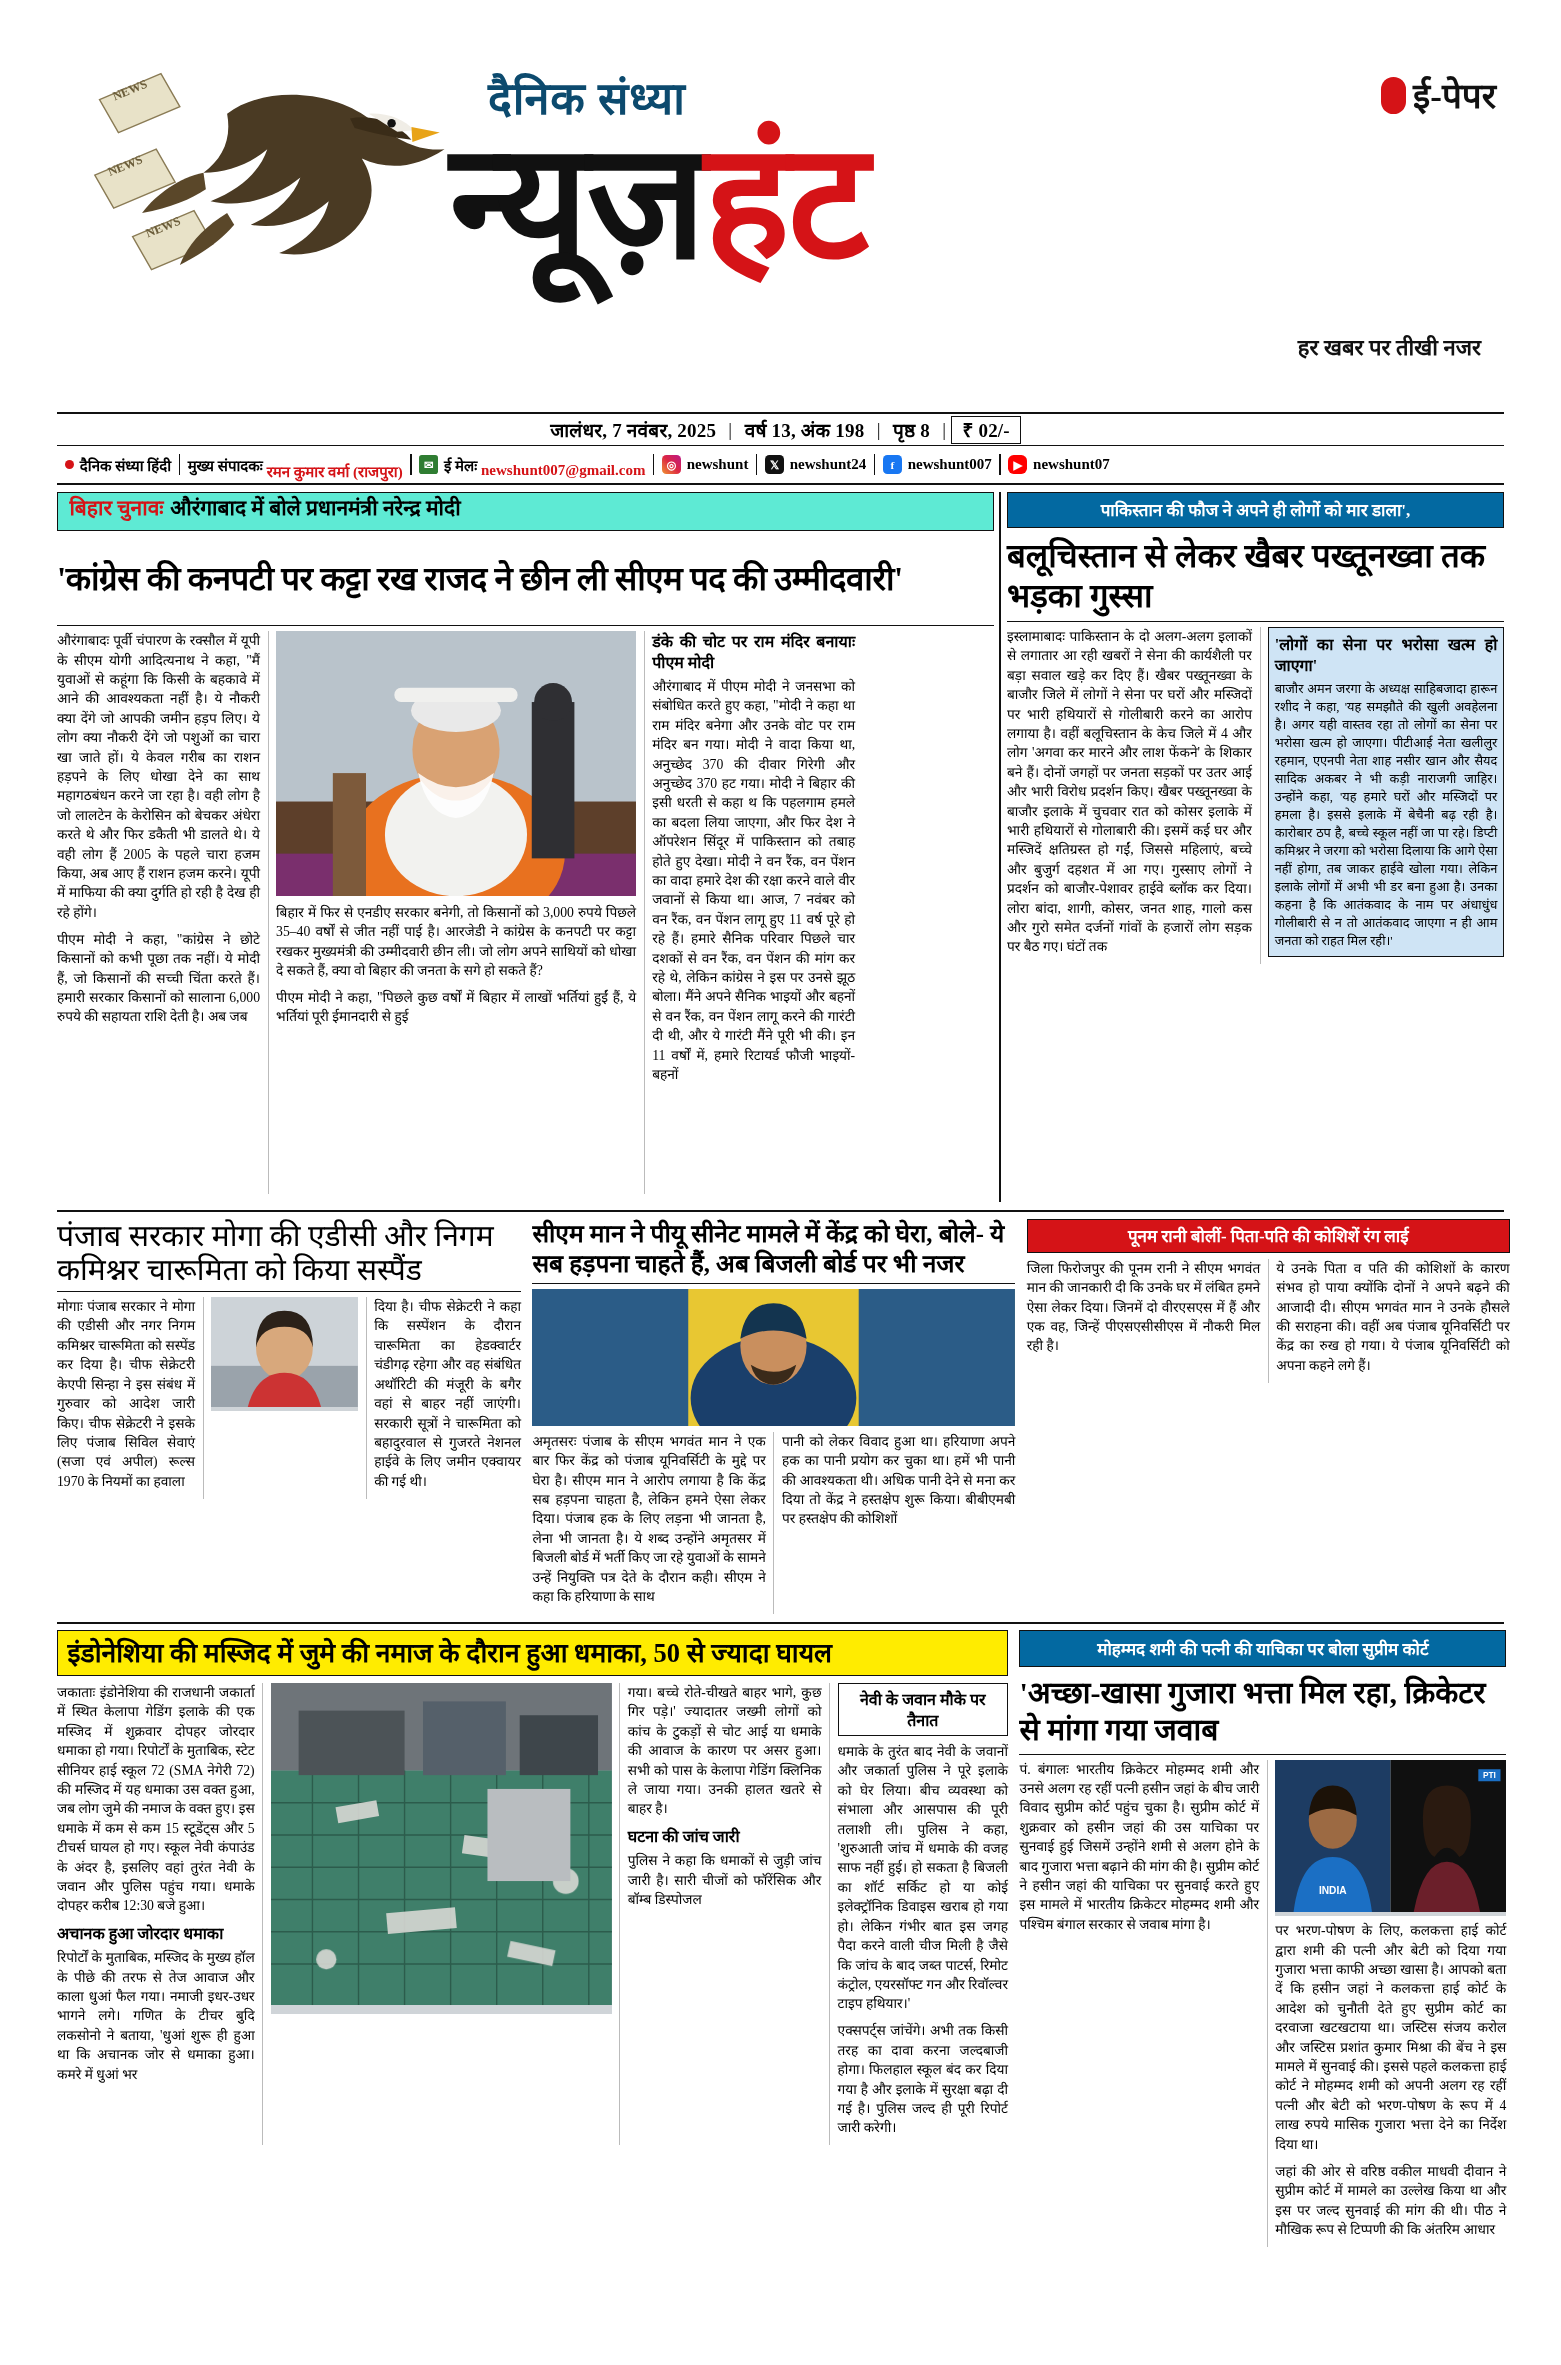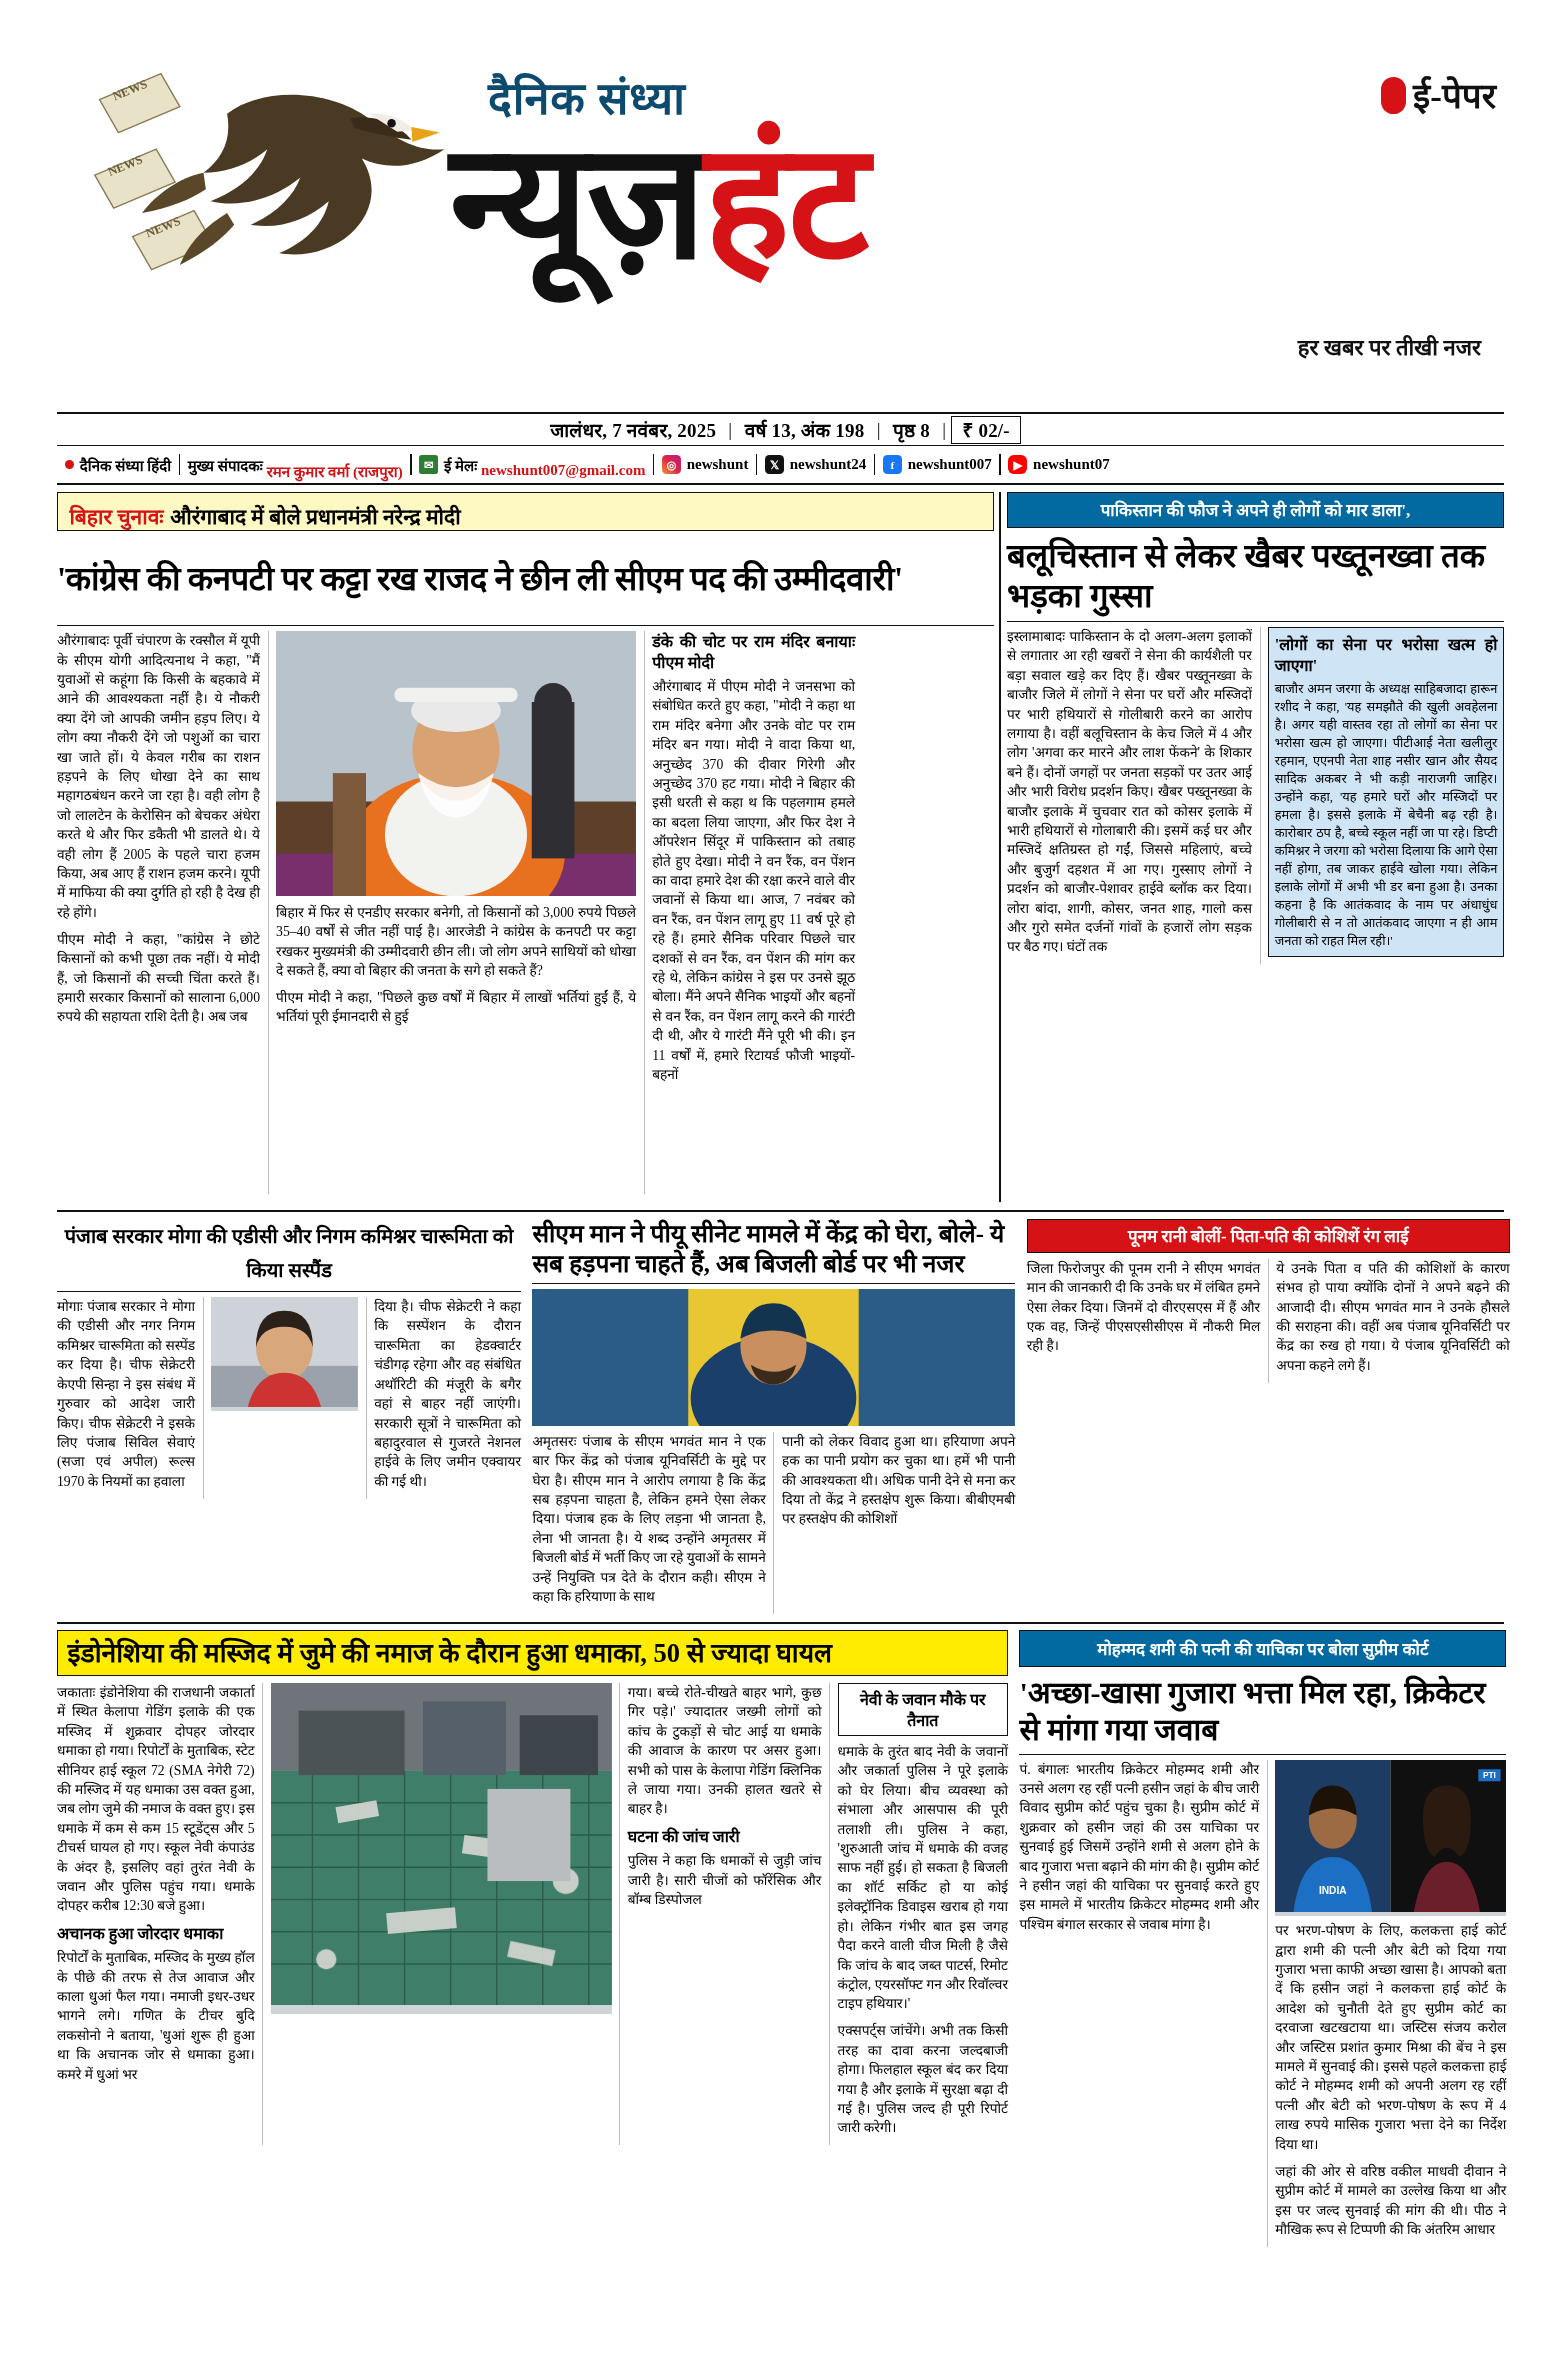--- a/index.html
+++ b/index.html
@@ -160,25 +160,25 @@
     display: flex;
     gap: 0;
   }
   .col-left { width: 951px; }
   .col-right { width: 497px; margin-left: 0; }
 
   .vline { width: 1.9px; background: #111; margin: 0 5.7px; }
 
   
   .kicker-yellow {
-    background: #fef9c3;
+    background: #5eead4;
     border: 1.9px solid #111;
     height: 37px;
     display: flex;
-    align-items: flex-end;
+    align-items: flex-start;
     padding-left: 11.4px;
     font-family: "Liberation Serif", serif;
     font-weight: bold;
     font-size: 21px;
   }
   .kicker-yellow .lead { color: #d51317; margin-right: 6.6px; }
 
   .headline-main {
     font-family: "Liberation Serif", serif;
     font-weight: bold;
@@ -270,24 +270,23 @@
   }
 
   
   .sec {
     margin: 6.6px 57px 0 57px;
     border-top: 2.8px solid #111;
     padding-top: 6.6px;
   }
   .head2 {
     font-family: "Liberation Serif", serif;
-    font-weight: bold;
-    font-size: 20px;
+    font-weight: normal;
+    font-size: 30px;
     line-height: 34px;
-    text-align: center;
   }
   .head3 {
     font-family: "Liberation Serif", serif;
     font-weight: bold;
     font-size: 24.6px;
     line-height: 30px;
   }
   .band-blackbar {
     background: #d51317;
     color: #fff;

